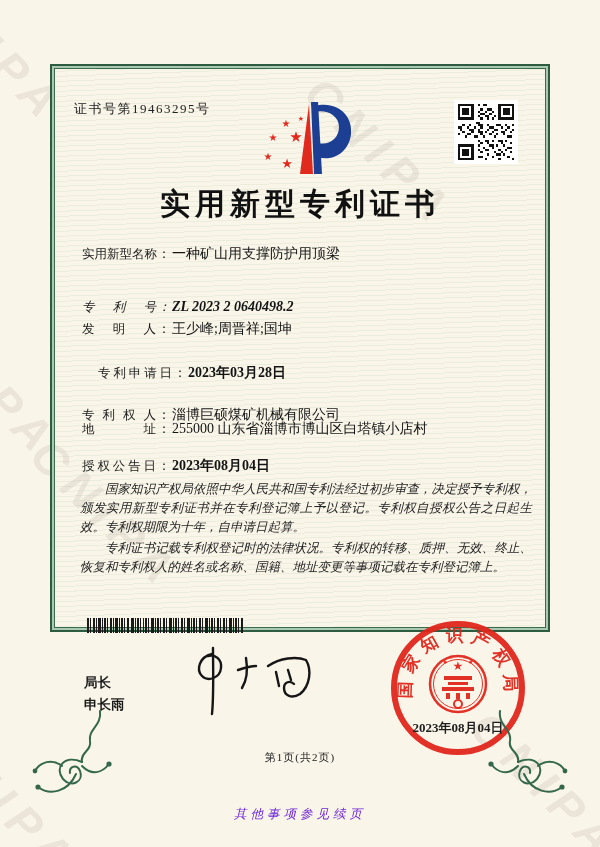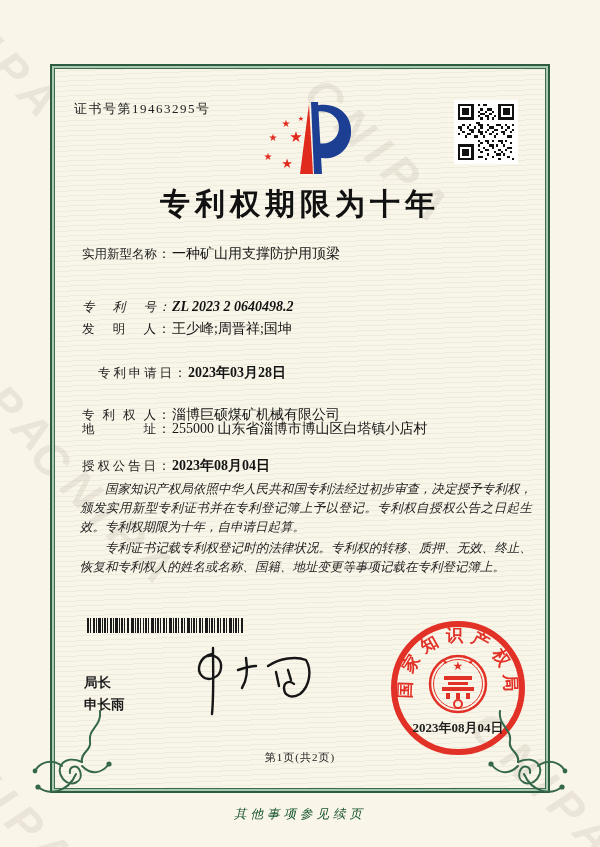--- a/index.html
+++ b/index.html
@@ -18,21 +18,21 @@
     position:absolute;
     font-family:"Liberation Sans","DejaVu Sans",sans-serif;
     font-weight:bold; font-style:italic;
     font-size:46px; letter-spacing:10px;
     color:rgba(145,135,112,0.14);
     transform:rotate(45deg); transform-origin:left top;
     white-space:nowrap;
   }
   
   .frame {
-    position:absolute; left:50px; top:64px; width:500px; height:729px;
+    position:absolute; left:50px; top:64px; width:500px; height:568px;
     border:2px solid #2e5c41;
     box-shadow: inset 0 0 0 2px #abc9b2, inset 0 0 0 3px #3a6b4d;
     background:repeating-linear-gradient(178deg, rgba(140,176,138,0.12) 0 1px, rgba(0,0,0,0) 1px 5px);
     z-index:1;
   }
   .corner-flourish { position:absolute; z-index:3; width:84px; height:92px; }
   .corner-flourish.left  { left:30px; top:708px; }
   .corner-flourish.right { left:486px; top:708px; transform:scaleX(-1); }
   
   .cert-no { position:absolute; left:22px; top:34px; font-size:13px; letter-spacing:1.5px; color:#222; }
@@ -62,21 +62,21 @@
     text-indent:2em; text-align:justify; color:#242424;
   }
   
   .barcode { position:absolute; left:35px; top:552px; width:158px; height:15px; }
   .signer { position:absolute; left:32px; top:606px; font-family:"Liberation Sans","DejaVu Sans",sans-serif;
             font-size:13.5px; font-weight:600; line-height:22px; color:#1a1a1a; }
   .signature { position:absolute; left:120px; top:578px; width:156px; height:76px; }
   .seal { position:absolute; left:336px; top:552px; width:140px; height:140px; opacity:0.94; }
   .page-footer { position:absolute; left:0; top:684px; width:100%; text-align:center; font-size:11px; letter-spacing:1px; color:#222; }
   .continuation { position:absolute; left:0; top:806px; width:100%; text-align:center;
-                  font-size:12.5px; font-style:italic; letter-spacing:4px; color:#14532d; z-index:2; }
+                  font-size:12.5px; font-style:italic; letter-spacing:4px; color:#6d28d9; z-index:2; }
 </style>
 </head>
 <body>
 
 <div class="wm-layer">
   <span class="wm" style="left:-58px; top:-38px;">CNIPA</span>
   <span class="wm" style="left:332px; top:66px;">CNIPA</span>
   <span class="wm" style="left:-64px; top:296px;">CNIPA</span>
   <span class="wm" style="left:58px;  top:428px;">CNIPA</span>
   <span class="wm" style="left:-44px; top:716px;">CNIPA</span>
@@ -139,21 +139,21 @@
         M9 18h1v1H9z M14 18h2v1h-2z M17 18h1v1h-1z M20 18h1v1h-1z
         M11 19h1v1h-1z M15 19h1v1h-1z M22 19h2v1h-2z
         M9 20h1v1H9z M12 20h2v1h-2z M18 20h1v1h-1z M21 20h1v1h-1z
         M10 21h1v1h-1z M16 21h1v1h-1z M19 21h1v1h-1z M23 21h1v1h-1z
         M13 22h1v1h-1z M17 22h2v1h-2z M20 22h1v1h-1z
         M9 23h2v1H9z M15 23h1v1h-1z M22 23h1v1h-1z
         M12 24h1v1h-1z M18 24h1v1h-1z M24 24h1v1h-1z"></path>
     </svg>
   </div>
 
-  <div class="doc-title">专利权期限为十年</div>
+  <div class="doc-title">实用新型专利证书</div>
 
   <div class="row" style="top:179px;">
     <span class="lbl">实用新型名称</span><span class="colon">：</span><span class="val">一种矿山用支撑防护用顶梁</span>
   </div>
   <div class="row" style="top:214px;margin-top:40px;">
     <span class="lbl">发明人</span><span class="colon">：</span><span class="val">王少峰;周晋祥;国坤</span>
   </div>
   <div class="row" style="top:232px;font-style:italic;">
     <span class="lbl">专利号</span><span class="colon">：</span><span class="val num">ZL 2023 2 0640498.2</span>
   </div>

